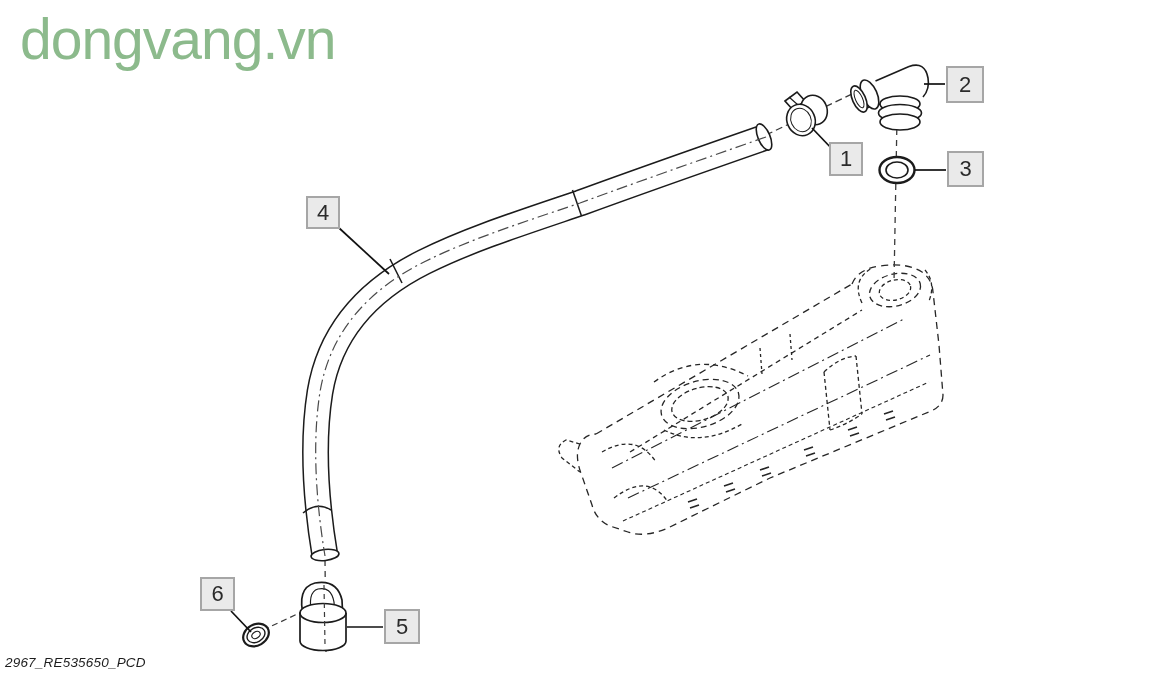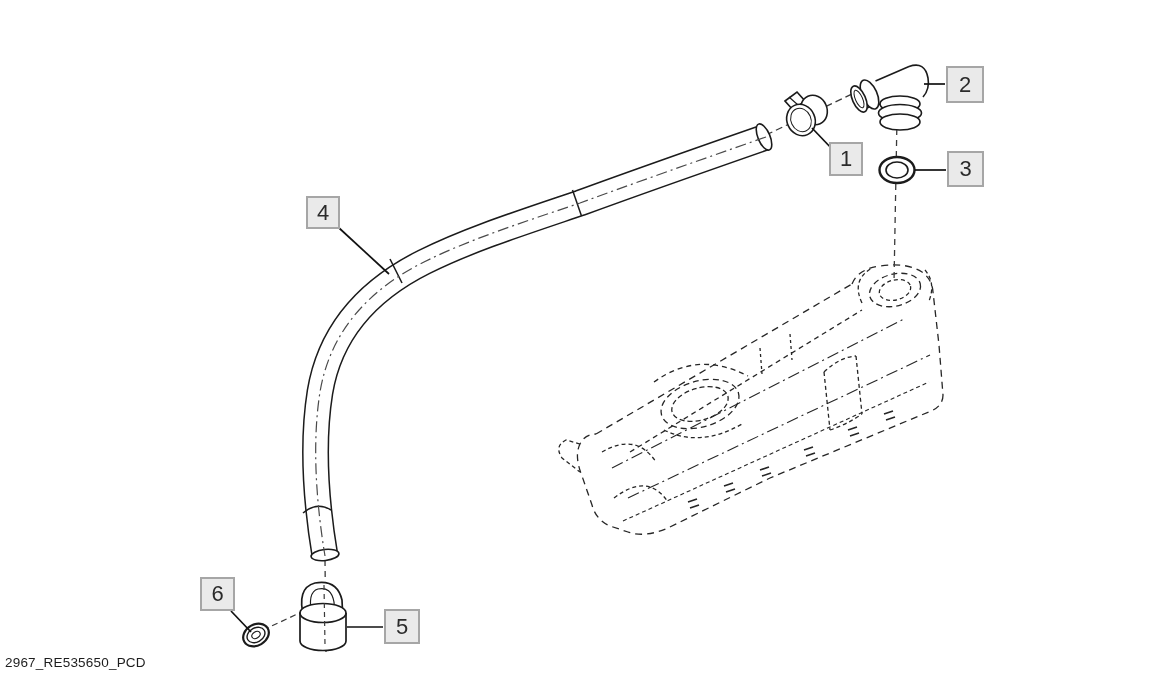--- a/index.html
+++ b/index.html
@@ -7,21 +7,21 @@
        font-family:"Liberation Sans", sans-serif;}
   .stage{position:absolute;inset:0;}
   svg.drawing{position:absolute;left:0;top:0;width:1170px;height:684px;}
   .watermark{
     position:absolute;left:20px;top:8px;
     font-size:57px;font-weight:500;letter-spacing:-1px;
     color:#8cba8c;line-height:1.1;user-select:none;
   }
   .caption{
     position:absolute;left:5px;top:655px;
-    font-size:13.5px;color:#1d1d1d;letter-spacing:0.2px;
+    font-size:13.5px;color:#1d1d1d;letter-spacing:0.2px;font-style:italic;
   }
   .callout{
     position:absolute;
     background:#eaeaea;border:2px solid #a6a6a6;
     color:#2b2b2b;font-size:22px;line-height:1;
     display:flex;align-items:center;justify-content:center;
     box-sizing:border-box;cursor:pointer;
   }
   #co1{left:829px;top:142px;width:34px;height:34px;}
   #co2{left:946px;top:66px;width:38px;height:37px;}
@@ -149,15 +149,16 @@
   </g>
 </svg>
 
 <div class="callout" id="co1">1</div>
 <div class="callout" id="co2">2</div>
 <div class="callout" id="co3">3</div>
 <div class="callout" id="co4">4</div>
 <div class="callout" id="co5">5</div>
 <div class="callout" id="co6">6</div>
 
+<div class="watermark">dongvang.vn</div>
 <div class="caption">2967_RE535650_PCD</div>
 
 </div>
 
 </body></html>

